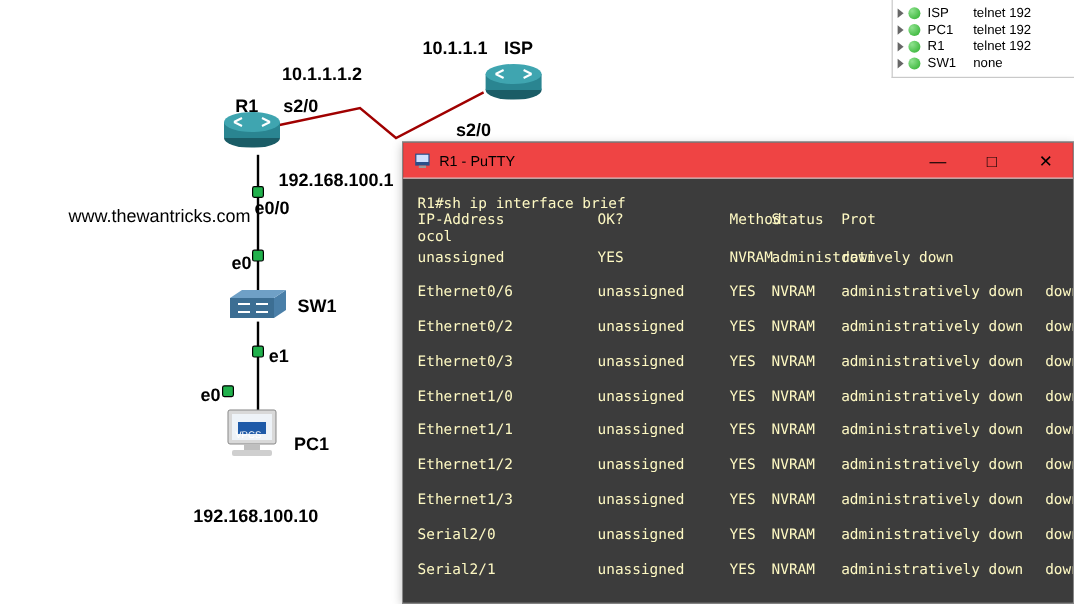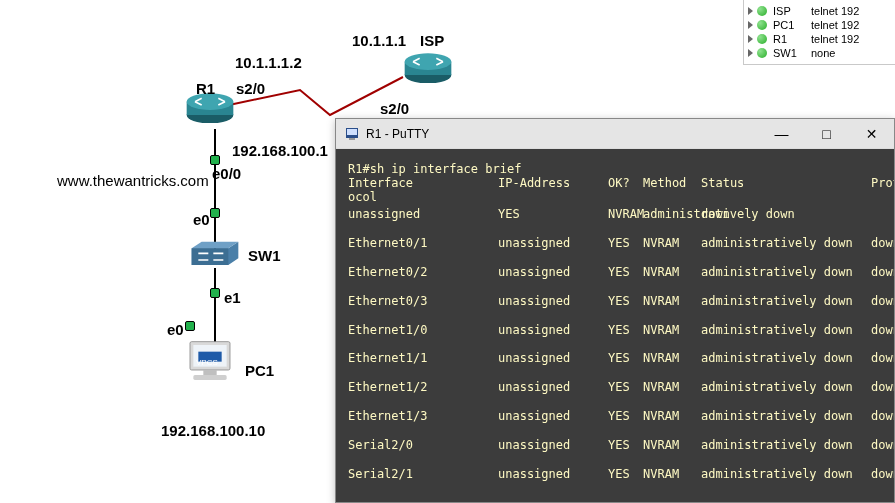--- a/index.html
+++ b/index.html
@@ -85,21 +85,21 @@
     width: 560px;
     height: 385px;
     border: 1px solid #888;
     background: #3c3c3c;
     box-shadow: 0 2px 8px rgba(0,0,0,0.25);
     display: flex;
     flex-direction: column;
   }
   .putty-titlebar {
     height: 30px;
-    background: #e5e5e5;
+    background: #ef4444;
     display: flex;
     align-items: center;
     padding-left: 8px;
     border-bottom: 1px solid #ddd;
     font-size: 12px;
   }
   .putty-titlebar .spacer { flex: 1; }
   .tb-btn {
     width: 45px; height: 30px;
     display: flex;
@@ -237,38 +237,37 @@
     <div class="tb-btn">
         <span>□</span>
       </div>
     <div class="tb-btn">
         <span>✕</span>
       </div>
   </div>
   <div class="terminal">
     <div>R1#sh ip interface brief</div>
     <div class="term-header">
-      <span>Interface</span>
       <span>IP-Address</span>
       <span>OK?</span>
       <span>Method</span>
       <span>Status</span>
       <span>Prot</span>
     </div>
     <div style="margin-bottom:4px">ocol</div>
     <div id="rows">
         <div class="term-row">
           <span>unassigned</span>
           <span>YES</span>
           <span>NVRAM</span>
           <span>administratively down</span>
           <span>down</span>
         </div>
         <div class="term-row">
-          <span>Ethernet0/1</span>
+          <span>Ethernet0/6</span>
           <span>unassigned</span>
           <span>YES</span>
           <span>NVRAM</span>
           <span>administratively down</span>
           <span>down</span>
         </div>
         <div class="term-row">
           <span>Ethernet0/2</span>
           <span>unassigned</span>
           <span>YES</span>

